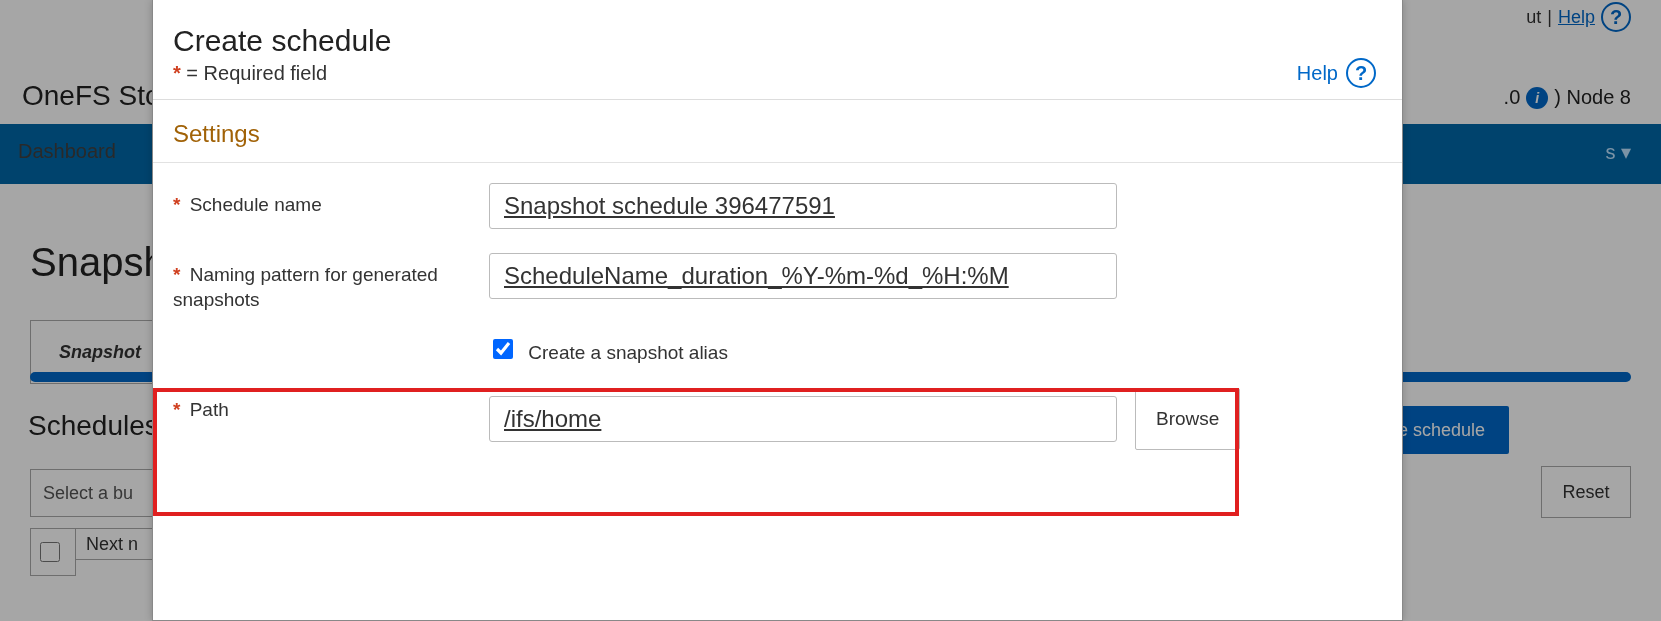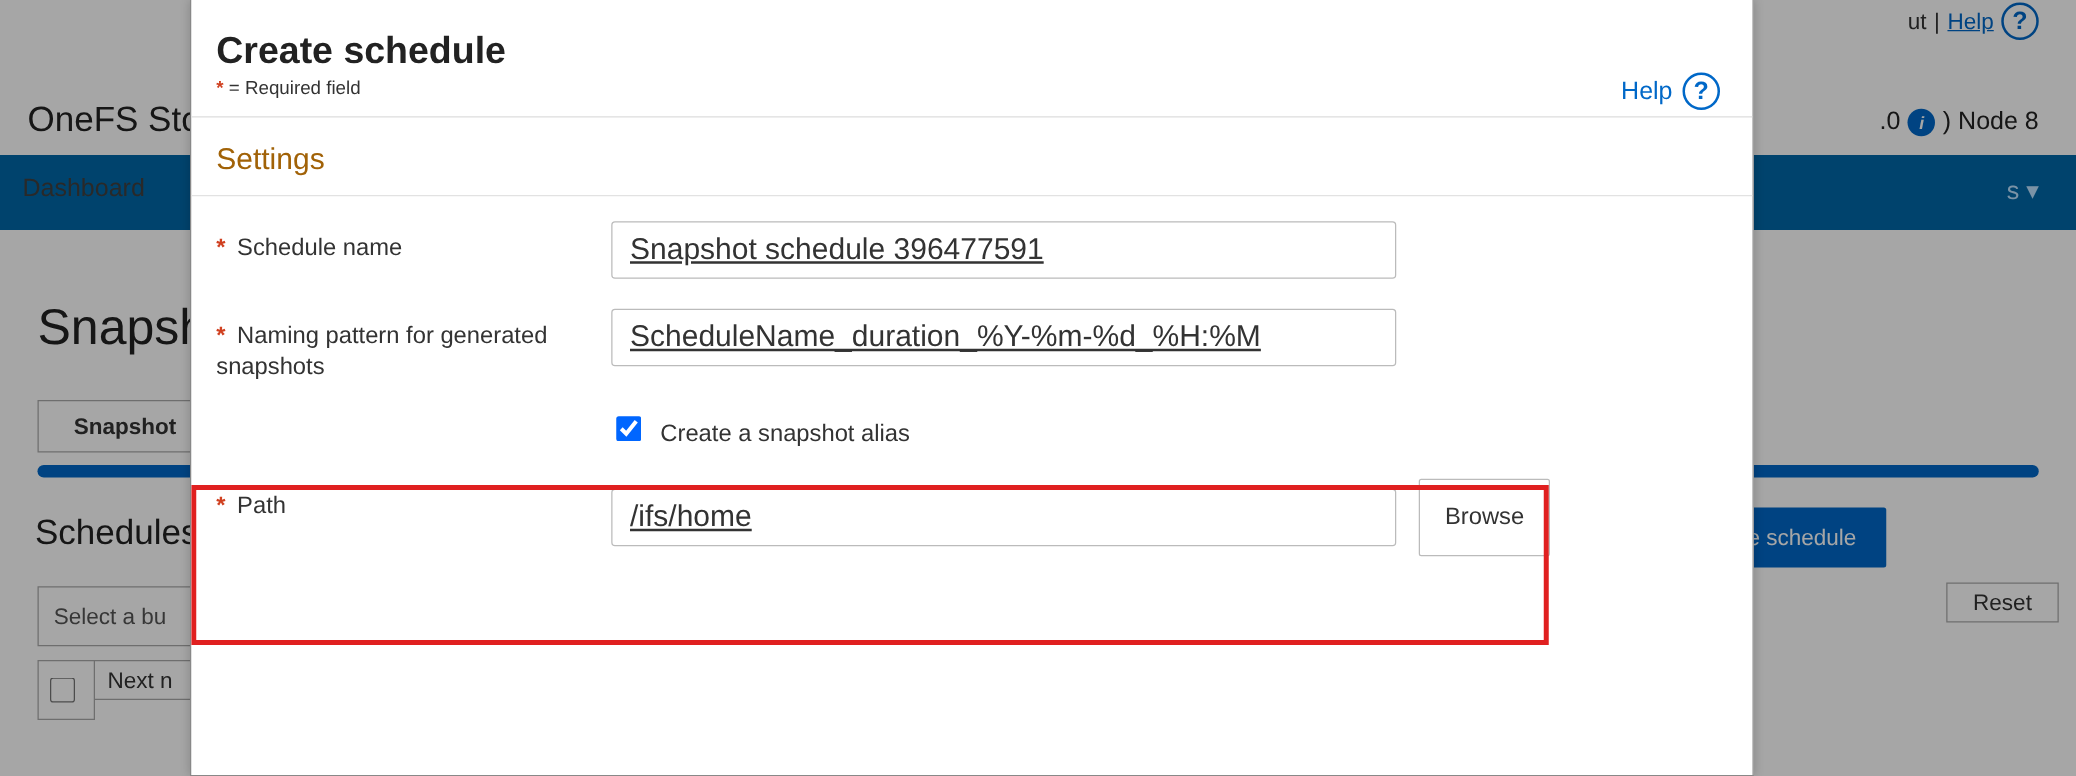--- a/index.html
+++ b/index.html
@@ -12,52 +12,52 @@
                font-size:18px; color:#333; display:flex; align-items:center; gap:6px;}
   .bg-topbar a { color:#0068c8; text-decoration:underline; }
   .bg-product { position:absolute; left:22px; top:80px; font-size:28px; color:#222; }
   .bg-cluster { position:absolute; right:30px; top:86px; font-size:20px; color:#222;
                 display:flex; align-items:center; gap:6px;}
   .bg-navbar  { position:absolute; left:0; right:0; top:124px; height:60px;
                 background:#0068a8; }
   .bg-nav-left{ position:absolute; left:18px; top:140px; font-size:20px; color:#404040;}
   .bg-nav-right{ position:absolute; right:30px; top:140px; font-size:20px; color:#bde2ff;}
   .bg-title   { position:absolute; left:30px; top:240px; font-size:40px; color:#222;}
-  .bg-tab     { position:absolute; left:30px; top:320px; height:42px; width:140px;
+  .bg-tab     { position:absolute; left:30px; top:320px; height:64px; width:140px;
                 border:1px solid #aaa; display:flex; align-items:center;
-                justify-content:center; font-size:18px; font-weight:600;}
+                justify-content:center; font-size:18px; font-weight:600;font-style:italic;}
   .bg-tabstrip{ position:absolute; left:30px; right:30px; top:372px; height:10px;
                 background:#0068c8; border-radius:5px;}
   .bg-sched   { position:absolute; left:28px; top:410px; font-size:28px; color:#222;}
   .bg-createbtn{position:absolute; right:152px; top:406px; height:48px; width:140px;
                 background:#0068c8; color:#fff; display:flex; align-items:center;
                 justify-content:center; font-size:18px; border-radius:2px;}
   .bg-select  { position:absolute; left:30px; top:469px; height:48px; width:140px;
                 border:1px solid #aaa; display:flex; align-items:center; padding:0 12px;
                 color:#555; font-size:18px;}
-  .bg-reset   { position:absolute; right:14px; top:466px; height:32px; width:90px;
+  .bg-reset   { position:absolute; right:30px; top:466px; height:52px; width:90px;
                 border:1px solid #aaa; display:flex; align-items:center;
                 justify-content:center; font-size:18px;}
   .bg-chkcell { position:absolute; left:30px; top:528px; width:46px; height:48px;
                 border:1px solid #aaa; display:flex; align-items:center;
                 justify-content:center;}
   .bg-nextcell{ position:absolute; left:76px; top:528px; width:94px; height:32px;
                 border:1px solid #aaa; border-left:none; display:flex;
                 align-items:center; padding-left:10px; font-size:18px;}
 
   .dimmer { position:absolute; inset:0; background:rgba(0,0,0,0.35); }
 
   
   .modal { position:absolute; left:152px; top:0; right:258px; bottom:0;
            background:#fff; border:1px solid #888; border-top:none;
            box-shadow:0 0 8px rgba(0,0,0,.2); overflow:hidden; }
   .modal-head { padding:24px 30px 14px 20px; position:relative;
                 border-bottom:1px solid #ddd;}
-  .modal-title{ font-size:30px; color:#222; margin:0 0 4px 0; font-weight:700;}
-  .modal-req  { font-size:15px; color:#333; }
+  .modal-title{ font-size:30px; color:#222; margin:0 0 4px 0; font-weight:400;}
+  .modal-req  { font-size:20px; color:#333; }
   .modal-req .ast{ color:#d04020; font-weight:bold; }
   .modal-help { position:absolute; right:26px; top:58px; display:flex;
                 align-items:center; gap:8px; color:#0068c8; font-size:20px;}
   .help-circle{ width:30px; height:30px; border:2px solid #0068c8; border-radius:50%;
                 display:flex; align-items:center; justify-content:center;
                 font-size:20px; color:#0068c8; font-weight:600;}
   .info-circle{ width:22px; height:22px; border-radius:50%; background:#0068c8;
                 color:#fff; display:flex; align-items:center; justify-content:center;
                 font-size:14px; font-weight:700; font-style:italic;}
   .modal-subtitle{ font-size:24px; color:#a16207; padding:20px 20px 14px 20px;

